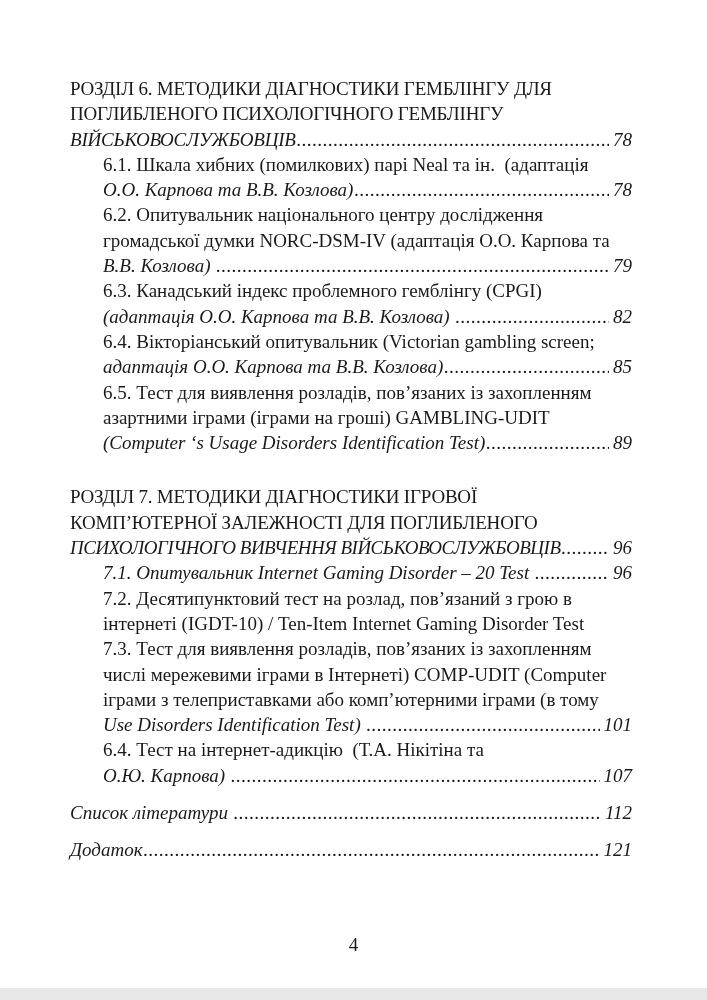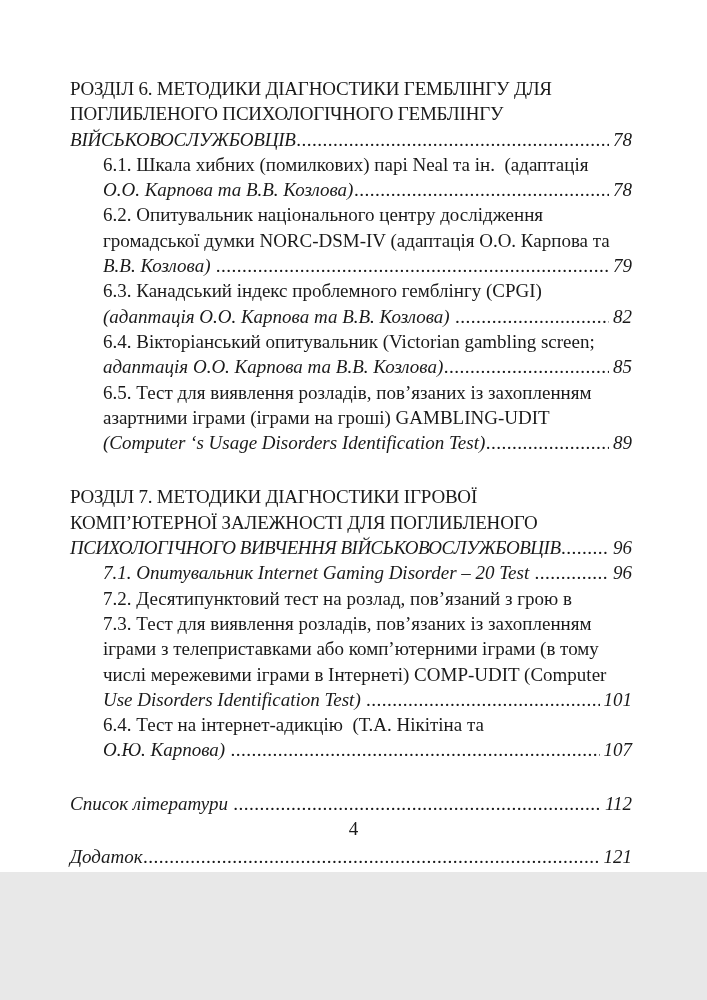--- a/index.html
+++ b/index.html
@@ -1,35 +1,35 @@
 <!DOCTYPE html>
 <html><head>
 <meta charset="utf-8">
 <style>
   html,body { margin:0; padding:0; background:#e8e8e8; }
   .page {
     position:relative;
-    width:707px; height:872px;
+    width:707px; height:988px;
     margin:0 auto;
     background:#ffffff;
     overflow:hidden;
     font-family:"Liberation Serif","DejaVu Serif",serif;
     color:#1a1a1a;
   }
   .toc {
     position:absolute;
     left:70px; top:76px;
     width:562px;
     font-size:19px;
     line-height:25.3px;
   }
   .entry { margin:0; }
   .entry.section { padding-left:33px; }
   .entry.gap-lg { margin-top:29px; }
-  .entry.gap-md { margin-top:28px; }
+  .entry.gap-md { margin-top:12px; }
   .line { white-space:pre; }
   .chapter .line, .chapter .row .t { letter-spacing:-0.2px; }
   .row { display:flex; align-items:baseline;font-style:italic; }
   .row .t { flex:0 0 auto; white-space:pre; }
   .row .t.tight { letter-spacing:-0.5px; }
   .lead {
     flex:1 1 0;
     min-width:4px;
     overflow:hidden;
     white-space:nowrap;
@@ -124,26 +124,27 @@
     <div class="entry section">
       <div class="row">
         <span class="t">7.1. Опитувальник Internet Gaming Disorder – 20 Test </span>
         <span class="lead"></span>
         <span class="pg">96</span>
       </div>
     </div>
 
     <div class="entry section">
       <div class="line">7.2. Десятипунктовий тест на розлад, пов’язаний з грою в</div>
+      <div class="line">інтернеті (IGDT-10) / Ten-Item Internet Gaming Disorder Test</div>
     </div>
 
     <div class="entry section">
       <div class="line">7.3. Тест для виявлення розладів, пов’язаних із захопленням</div>
+      <div class="line">числі мережевими іграми в Інтернеті) COMP-UDIT (Computer</div>
       <div class="line">іграми з телеприставками або комп’ютерними іграми (в тому</div>
-      <div class="line">числі мережевими іграми в Інтернеті) COMP-UDIT (Computer</div>
       <div class="row">
         <span class="t">Use Disorders Identification Test) </span>
         <span class="lead"></span>
         <span class="pg">101</span>
       </div>
     </div>
 
     <div class="entry section">
       <div class="line">6.4. Тест на інтернет-адикцію  (Т.А. Нікітіна та</div>
       <div class="row">

